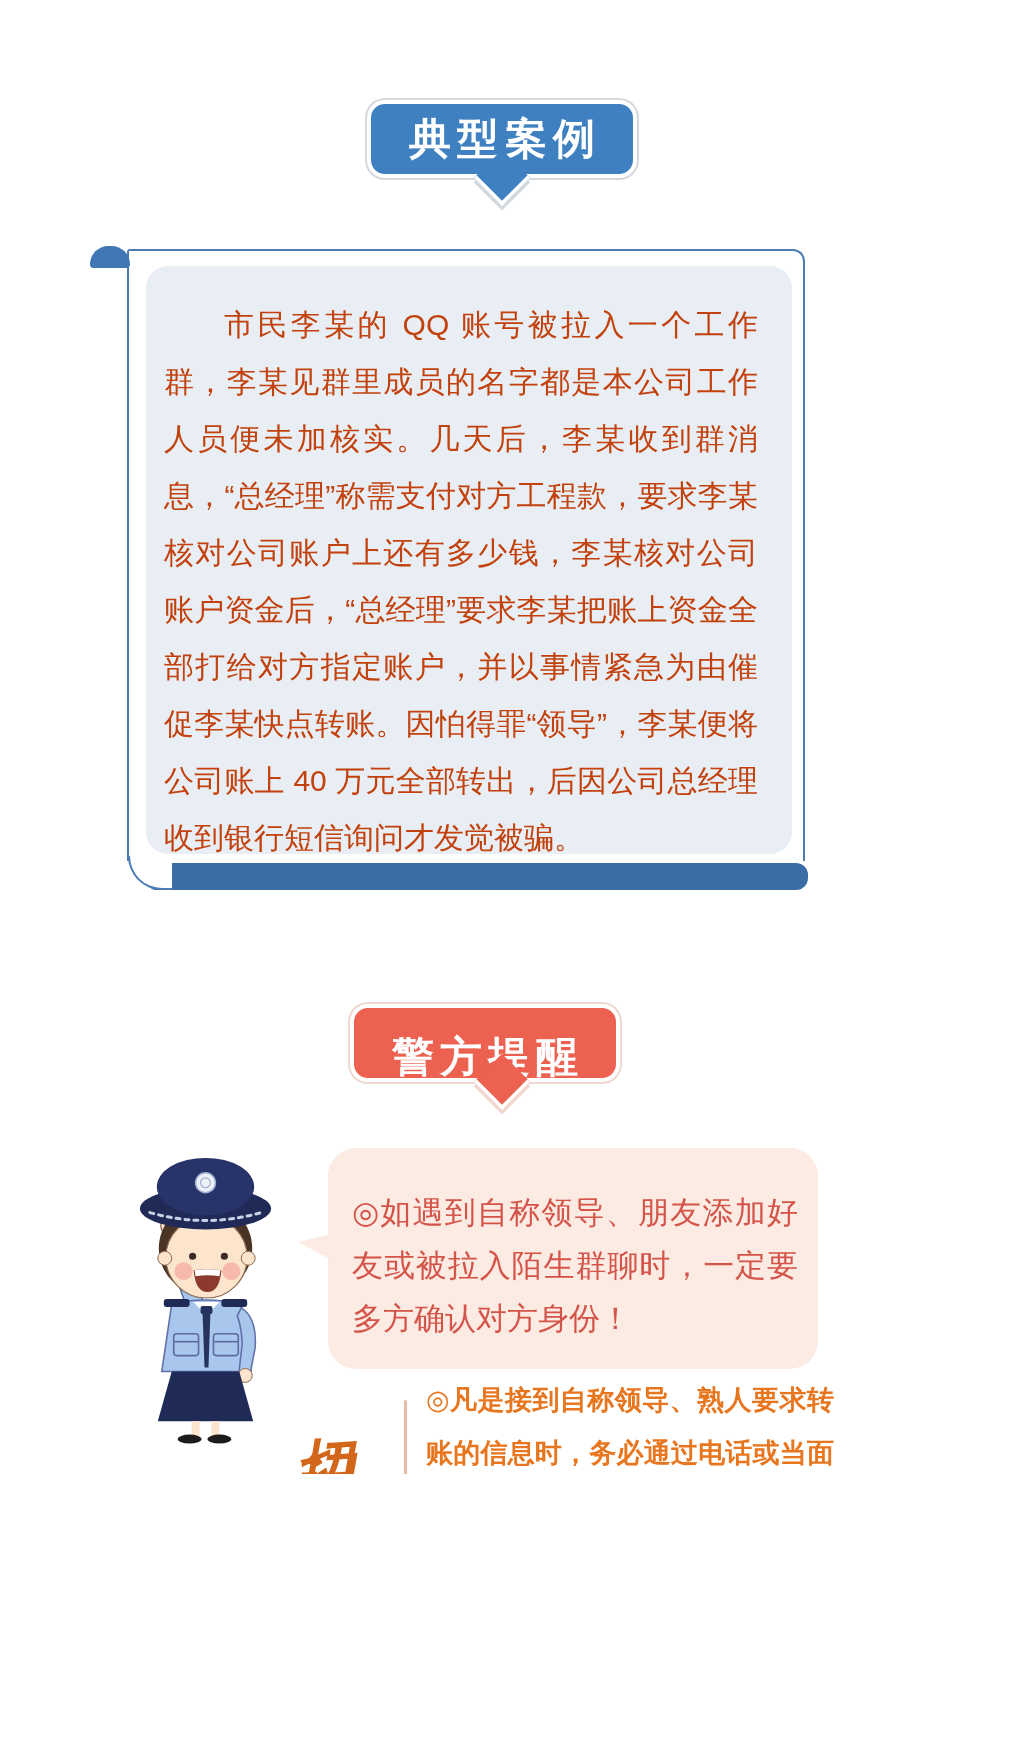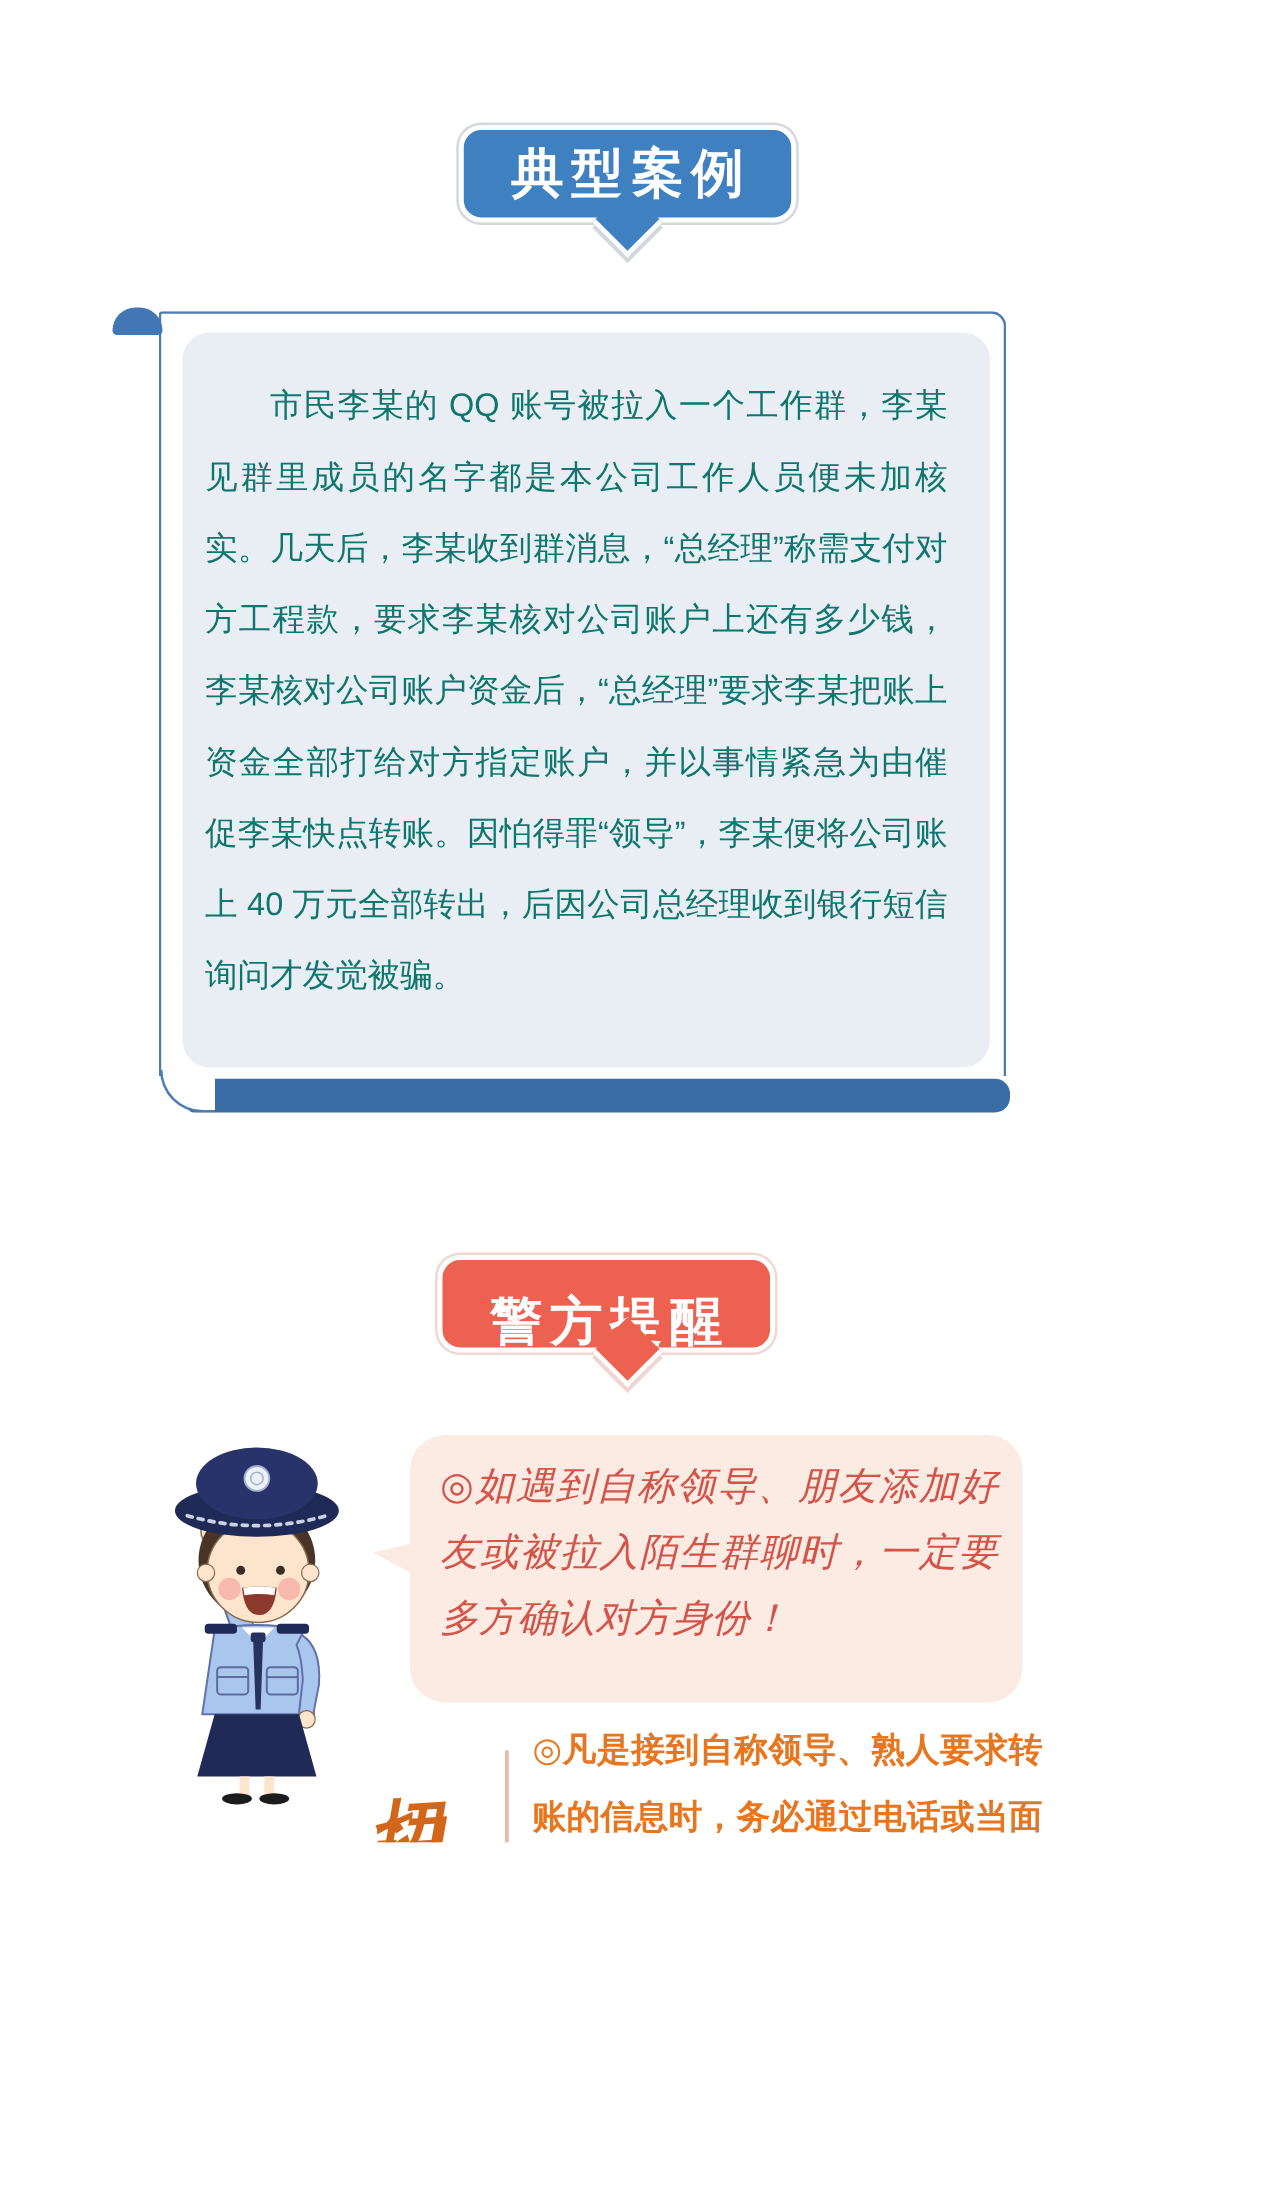--- a/index.html
+++ b/index.html
@@ -21,32 +21,32 @@
   .pointer-red{left:482px;top:1062px;background:#ec6150;box-shadow:3px 3px 0 0 #efd8d2;}
 
   
   .scroll-frame{position:absolute;left:127px;top:249px;width:678px;height:612px;
           box-sizing:border-box;border:2.5px solid #4b7cb3;border-bottom:none;
           border-radius:3px 12px 0 0;z-index:1;}
   .scroll-roll{position:absolute;left:90px;top:246px;width:40px;height:22px;
           background:#4177b5;border-radius:20px 20px 4px 4px;z-index:2;}
   .case-panel{position:absolute;left:146px;top:266px;width:646px;height:588px;
           background:#e9edf4;border-radius:22px;z-index:2;}
-  .case-text{margin:0;padding:30px 34px 0 18px;font-size:26px;line-height:57px;
-          color:#0f766e;text-align:justify;text-indent:2em;}
+  .case-text{margin:0;padding:30px 34px 0 18px;font-size:30px;line-height:57px;
+          color:#c2410c;text-align:justify;text-indent:2em;}
   .scroll-bar{position:absolute;left:150px;top:863px;width:658px;height:27px;
           background:#3a6ca6;border-radius:5px 12px 12px 5px;z-index:2;}
   .scroll-curl{position:absolute;left:128px;top:856px;width:44px;height:34px;
           box-sizing:border-box;background:#ffffff;border-left:2.5px solid #4b7cb3;
           border-bottom:2.5px solid #4b7cb3;border-bottom-left-radius:36px;z-index:3;}
 
   
   .bubble{position:absolute;left:328px;top:1148px;width:490px;min-height:214px;
           box-sizing:border-box;background:#fbebe2;border-radius:28px;
-          padding:14px 20px 24px 24px;z-index:2;font-style:italic;}
+          padding:38px 20px 24px 24px;z-index:2;}
   .bubble-text{margin:0;font-size:31px;line-height:53px;color:#d5544a;text-align:justify;}
   .bubble-tail{position:absolute;left:-30px;top:86px;width:0;height:0;
           border-top:8px solid transparent;border-bottom:18px solid transparent;
           border-right:34px solid #fbebe2;}
 
   
   .remember-label{position:absolute;left:296px;top:1390px;height:170px;
           writing-mode:vertical-rl;text-orientation:upright;
           font-family:"DejaVu Serif","Liberation Serif",serif;font-style:italic;font-weight:bold;
           font-size:58px;line-height:1;letter-spacing:14px;color:#d2661b;

